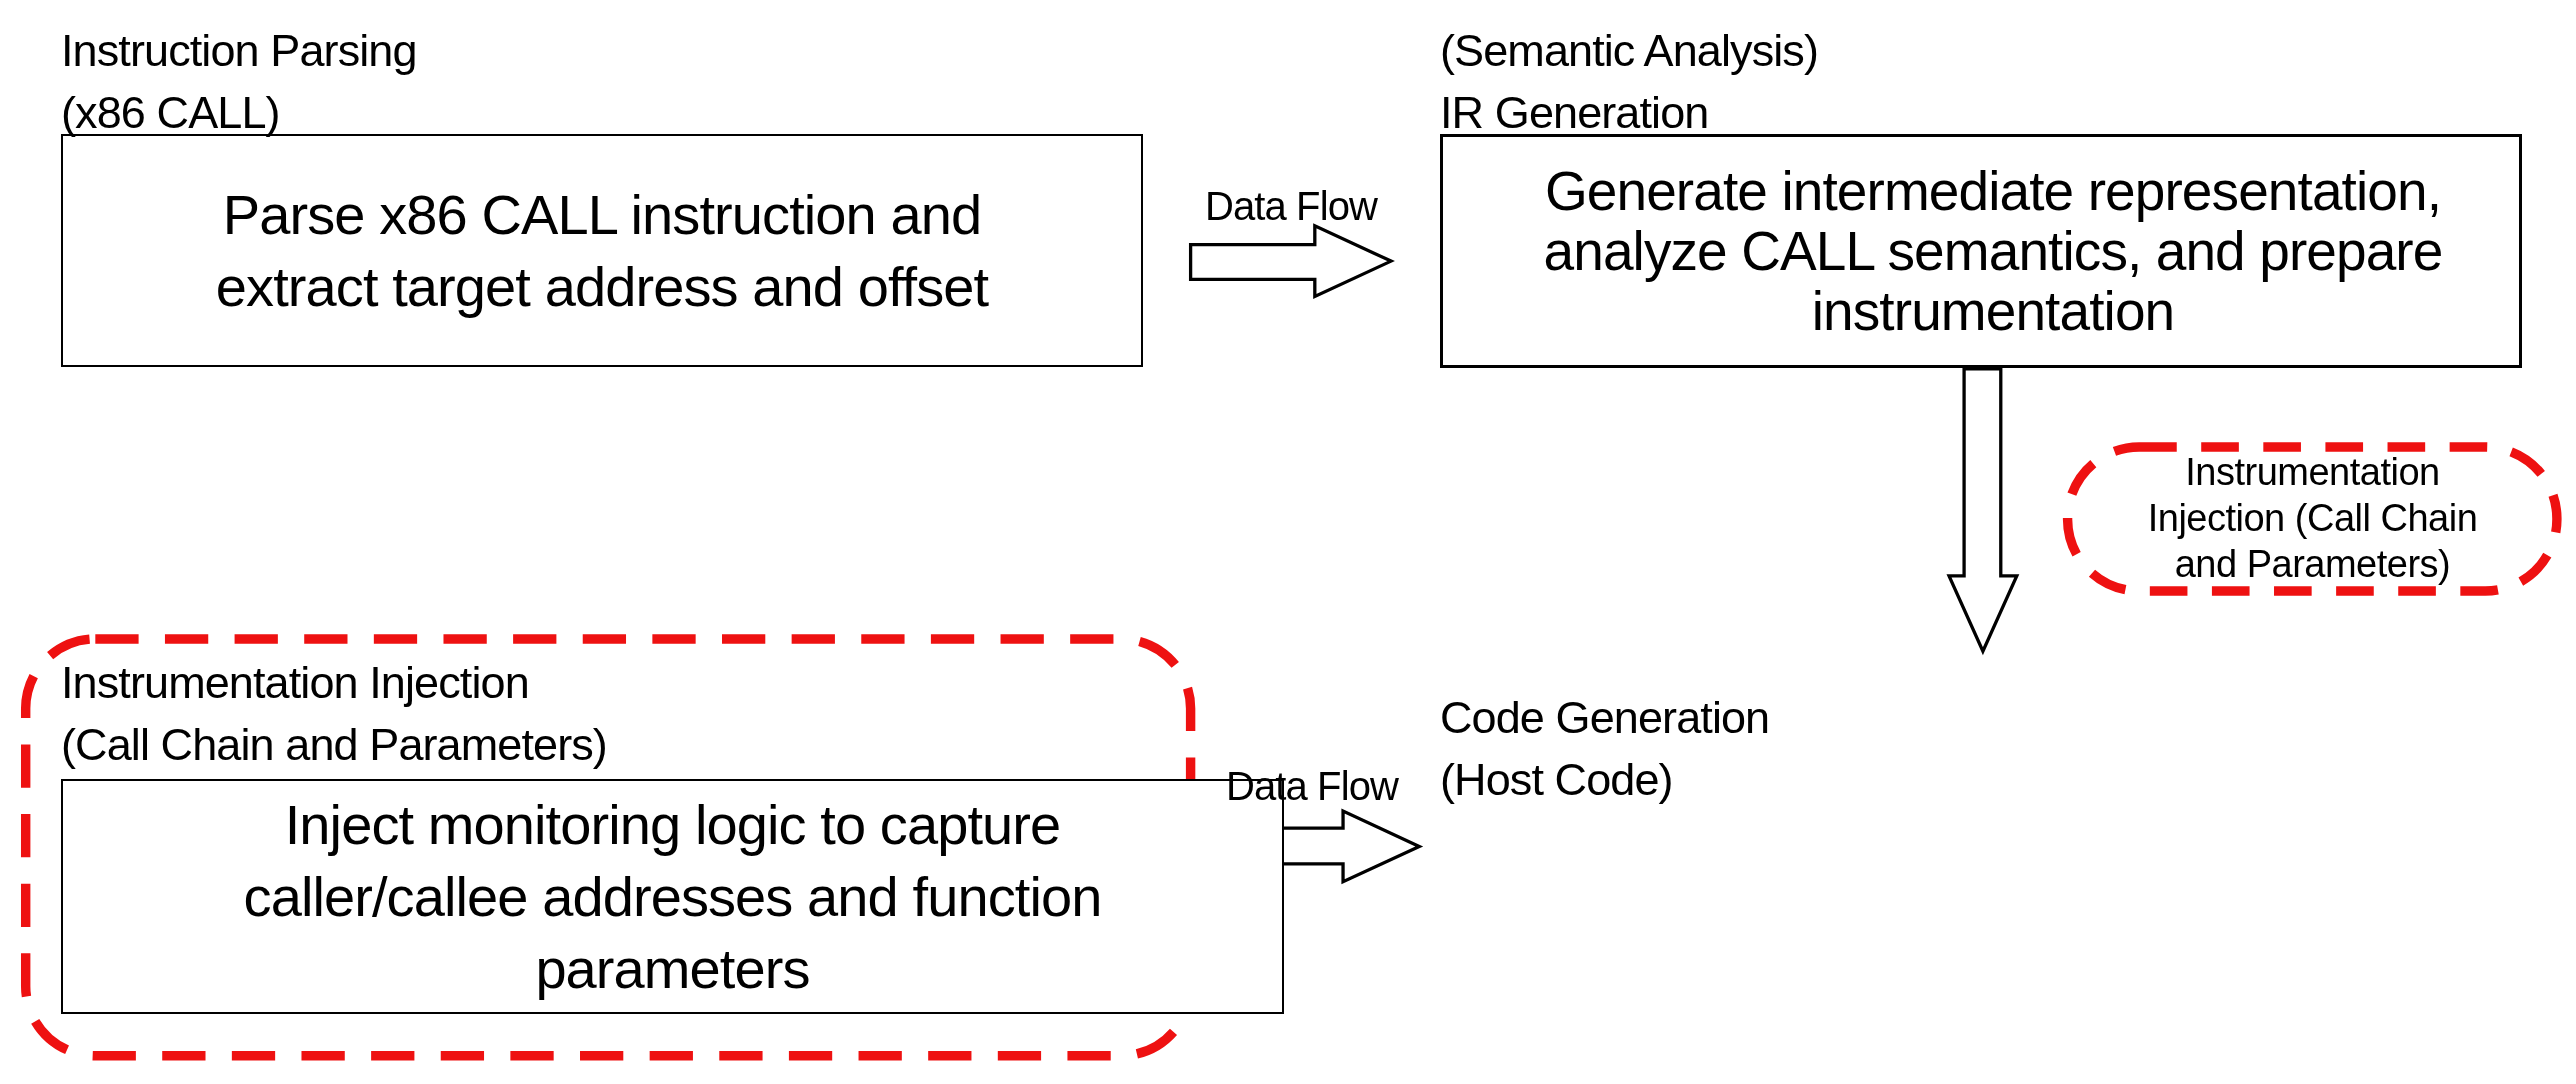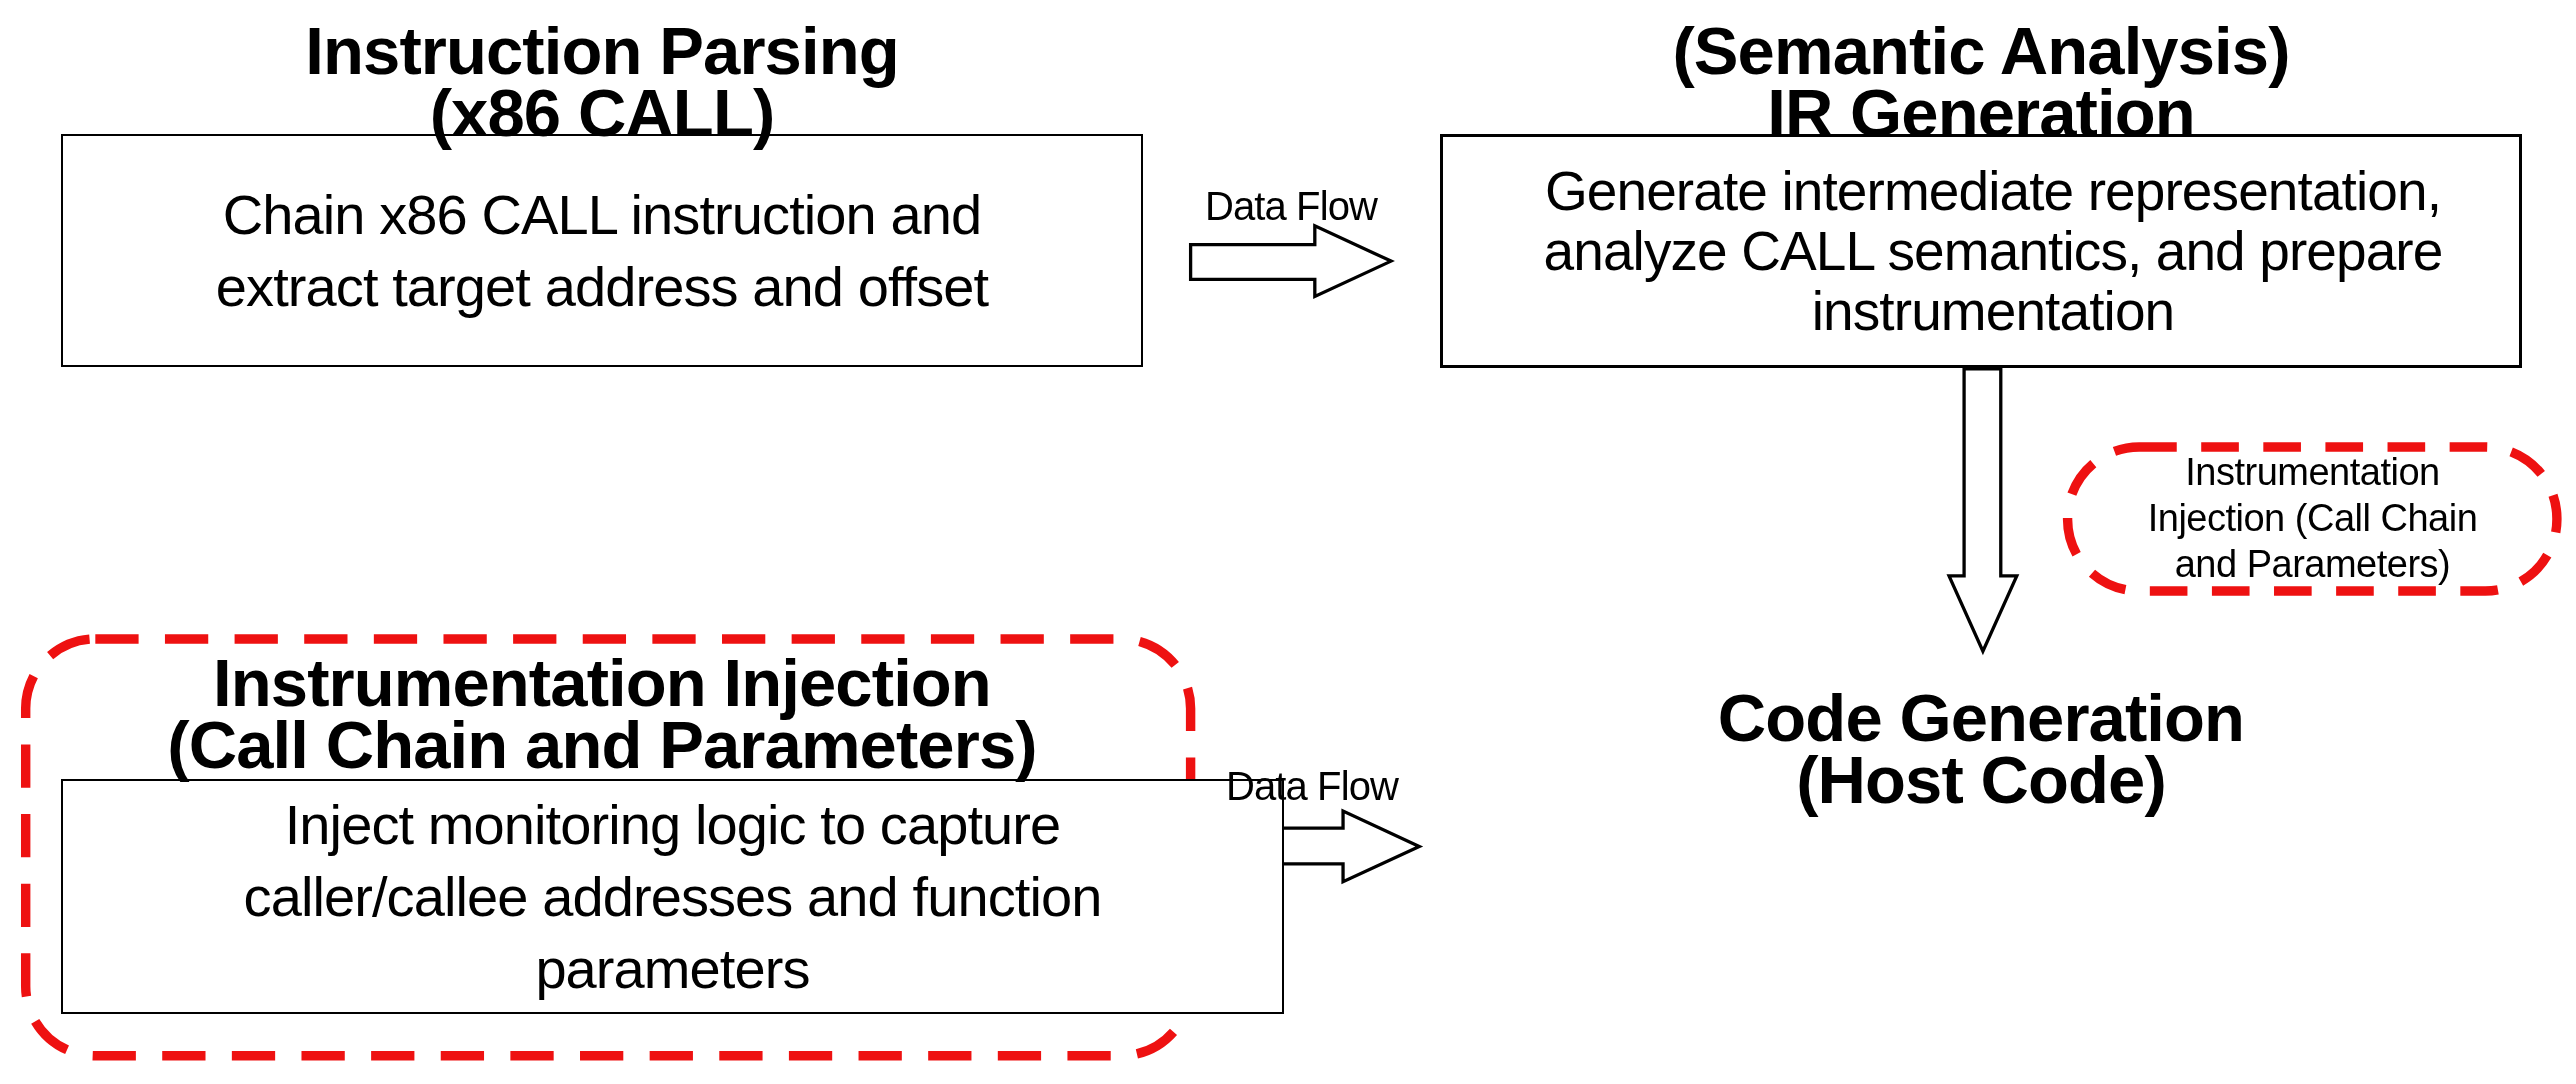--- a/index.html
+++ b/index.html
@@ -15,23 +15,22 @@
     font-family:"Liberation Sans", sans-serif;
     color:var(--ink);
     overflow:hidden;
   }
   .shapes{
     position:absolute;left:0;top:0;width:2576px;height:1084px;
     z-index:1;pointer-events:none;
   }
   .title-block{
     position:absolute;z-index:3;
-    text-align:center;
-    font-weight:bold;
-    font-size:67px;line-height:62px;
+    font-weight:normal;
+    font-size:45px;line-height:62px;
     letter-spacing:-0.9px;
   }
   .line{display:block;}
   .node-box{
     position:absolute;z-index:2;
     background:var(--bg);
     border:2.8px solid var(--border);
     display:flex;align-items:center;justify-content:center;
     text-align:center;
   }
@@ -83,21 +82,21 @@
 
     <polygon points="2087,392 2126,392 2126,612 2143,612 2107,692 2071,612 2087,612" style="fill:var(--arrow-fill);stroke:var(--arrow-stroke)" stroke-width="3.5"></polygon>
   </svg>
 
   <div class="title-block" id="tl-title">
     <span class="line">Instruction Parsing</span>
     <span class="line">(x86 CALL)</span>
   </div>
   <div class="node-box" id="tl-box">
     <div class="node-body">
-      <span class="line">Chain x86 CALL instruction and</span>
+      <span class="line">Parse x86 CALL instruction and</span>
       <span class="line">extract target address and offset</span>
     </div>
   </div>
 
   <div class="flow-label" id="flow-label-top">Data Flow</div>
 
   <div class="title-block" id="tr-title">
     <span class="line">(Semantic Analysis)</span>
     <span class="line">IR Generation</span>
   </div>

